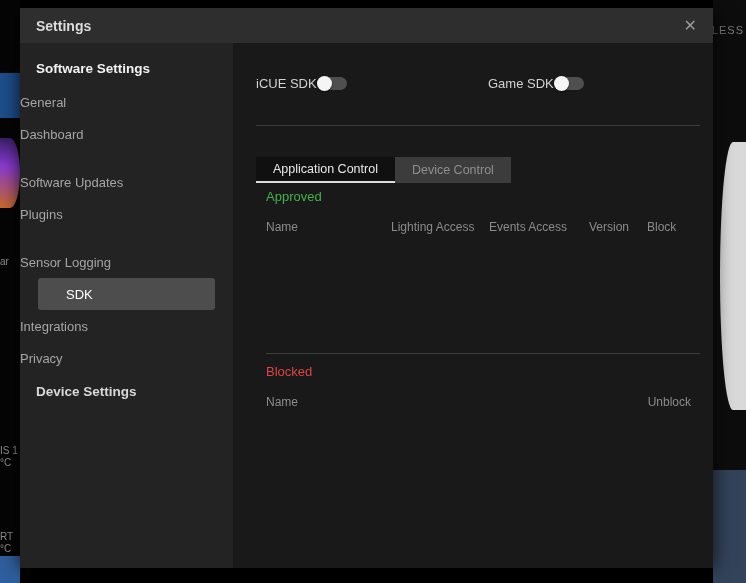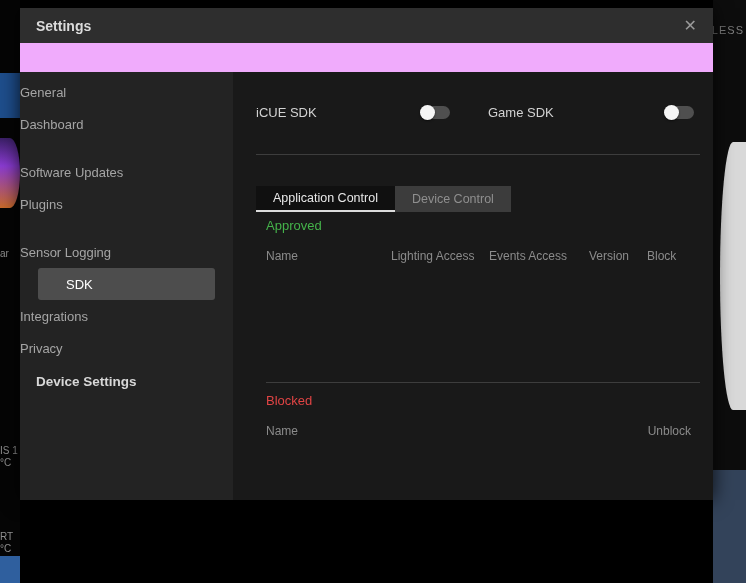--- a/index.html
+++ b/index.html
@@ -10,50 +10,50 @@
     position:relative;
     overflow:hidden;
   }
 
   
   .bg-strip-left { position:absolute; left:0; top:0; width:20px; height:583px; background:#050505; }
   .frag { position:absolute; left:0; }
   .frag-blue1 { top:73px; width:20px; height:45px; background:#1e4e8c; }
   .frag-orb   { top:138px; width:20px; height:70px; background:linear-gradient(180deg,#3a1f66,#8a3bd1 40%,#c96a2a); border-radius:0 60% 60% 0; }
   .frag-text  { color:#8f8f8f; font-size:10px; white-space:nowrap; }
-  .ft-a { top:248px; } .ft-b { top:445px; } .ft-c { top:457px; } .ft-d { top:531px; } .ft-e { top:543px; }
+  .ft-a { top:256px; } .ft-b { top:445px; } .ft-c { top:457px; } .ft-d { top:531px; } .ft-e { top:543px; }
   .frag-blue2 { top:556px; width:20px; height:27px; background:#2f5f9e; }
 
   .bg-strip-right { position:absolute; right:0; top:0; width:33px; height:583px; background:#0d0d0d; }
   .frag-r { position:absolute; right:0; }
   .fr-text { top:24px; right:2px; color:#7d7d7d; font-size:11px; letter-spacing:1px; }
   .fr-headset { top:142px; width:26px; height:268px; background:#d9d9d9; border-radius:60% 0 0 60%; }
   .fr-bottom { top:470px; width:33px; height:113px; background:#33435a; }
 
   
-  .dialog { position:absolute; left:20px; top:8px; width:693px; height:492px; display:flex; flex-direction:column; background:#f0abfc; box-shadow:0 0 18px rgba(0,0,0,0.8);gap:29px; }
+  .dialog { position:absolute; left:20px; top:8px; width:693px; height:560px; display:flex; flex-direction:column; background:#f0abfc; box-shadow:0 0 18px rgba(0,0,0,0.8); }
   .titlebar { flex:0 0 35px; background:#2e2e2e; display:flex; align-items:center; justify-content:space-between; padding:0 16px; }
   .titlebar .title { color:#dcdcdc; font-size:14px; font-weight:bold; }
   .titlebar .close { color:#9a9a9a; font-size:16px; line-height:1; cursor:pointer; }
 
   .dialog-body { flex:1; display:flex; min-height:0; }
 
   
   .sidebar { flex:0 0 213px; background:#232323; padding-top:4px; }
   .side-header { padding:14px 0 10px 16px; color:#f2f2f2; font-size:13.5px; font-weight:bold; }
   .side-header.device { color:#d8d8d8; padding-top:10px; }
   .side-gap { height:16px; }
   .item { height:32px; display:flex; align-items:center; color:#a5a5a5; font-size:13px; cursor:pointer; }
   .item.selected { margin:0 18px; padding-left:28px; background:#4d4d4d; border-radius:3px; color:#ffffff; }
 
   
   .main { flex:1; background:#191919; padding:28px 13px 0 23px; overflow:hidden; }
 
   .sdk-row { display:flex; align-items:center; height:24px; }
-  .sdk-group { display:flex; align-items:center; justify-content:space-between; width:194px; }
+  .sdk-group { display:flex; align-items:center; width:194px; }
   .sdk-group.second { width:206px; margin-left:38px; }
   .sdk-label { color:#d2d2d2; font-size:13px; }
 
   .toggle { width:30px; height:13px; border-radius:7px; background:#4f4f4f; position:relative; cursor:pointer; }
   .toggle .knob { position:absolute; left:0; top:-1px; width:15px; height:15px; border-radius:50%; background:#f5f5f5; box-shadow:0 1px 2px rgba(0,0,0,0.5); }
 
   .exclusive-row { display:flex; align-items:flex-start; margin-top:8px; }
   .checkbox { width:11px; height:11px; border:1px solid #5f5f5f; background:#262626; margin-top:4px; position:relative; cursor:pointer; flex:0 0 11px; }
   .checkbox::after { content:""; position:absolute; left:3px; top:3px; width:4px; height:4px; background:#707070; }
   .exclusive-label { margin-left:15px; width:172px; color:#8f8f8f; font-size:12px; line-height:1.3; }
@@ -99,20 +99,21 @@
 <div class="dialog">
 
   <div class="titlebar">
     <span class="title">Settings</span>
     <span class="close">✕</span>
   </div>
 
   <div class="dialog-body">
 
     <div class="sidebar">
+      <div class="side-header">Software Settings</div>
 
       <div class="item">General</div>
       <div class="item">Dashboard</div>
 
       <div class="side-gap"></div>
 
       <div class="item">Software Updates</div>
       <div class="item">Plugins</div>
 
       <div class="side-gap"></div>

